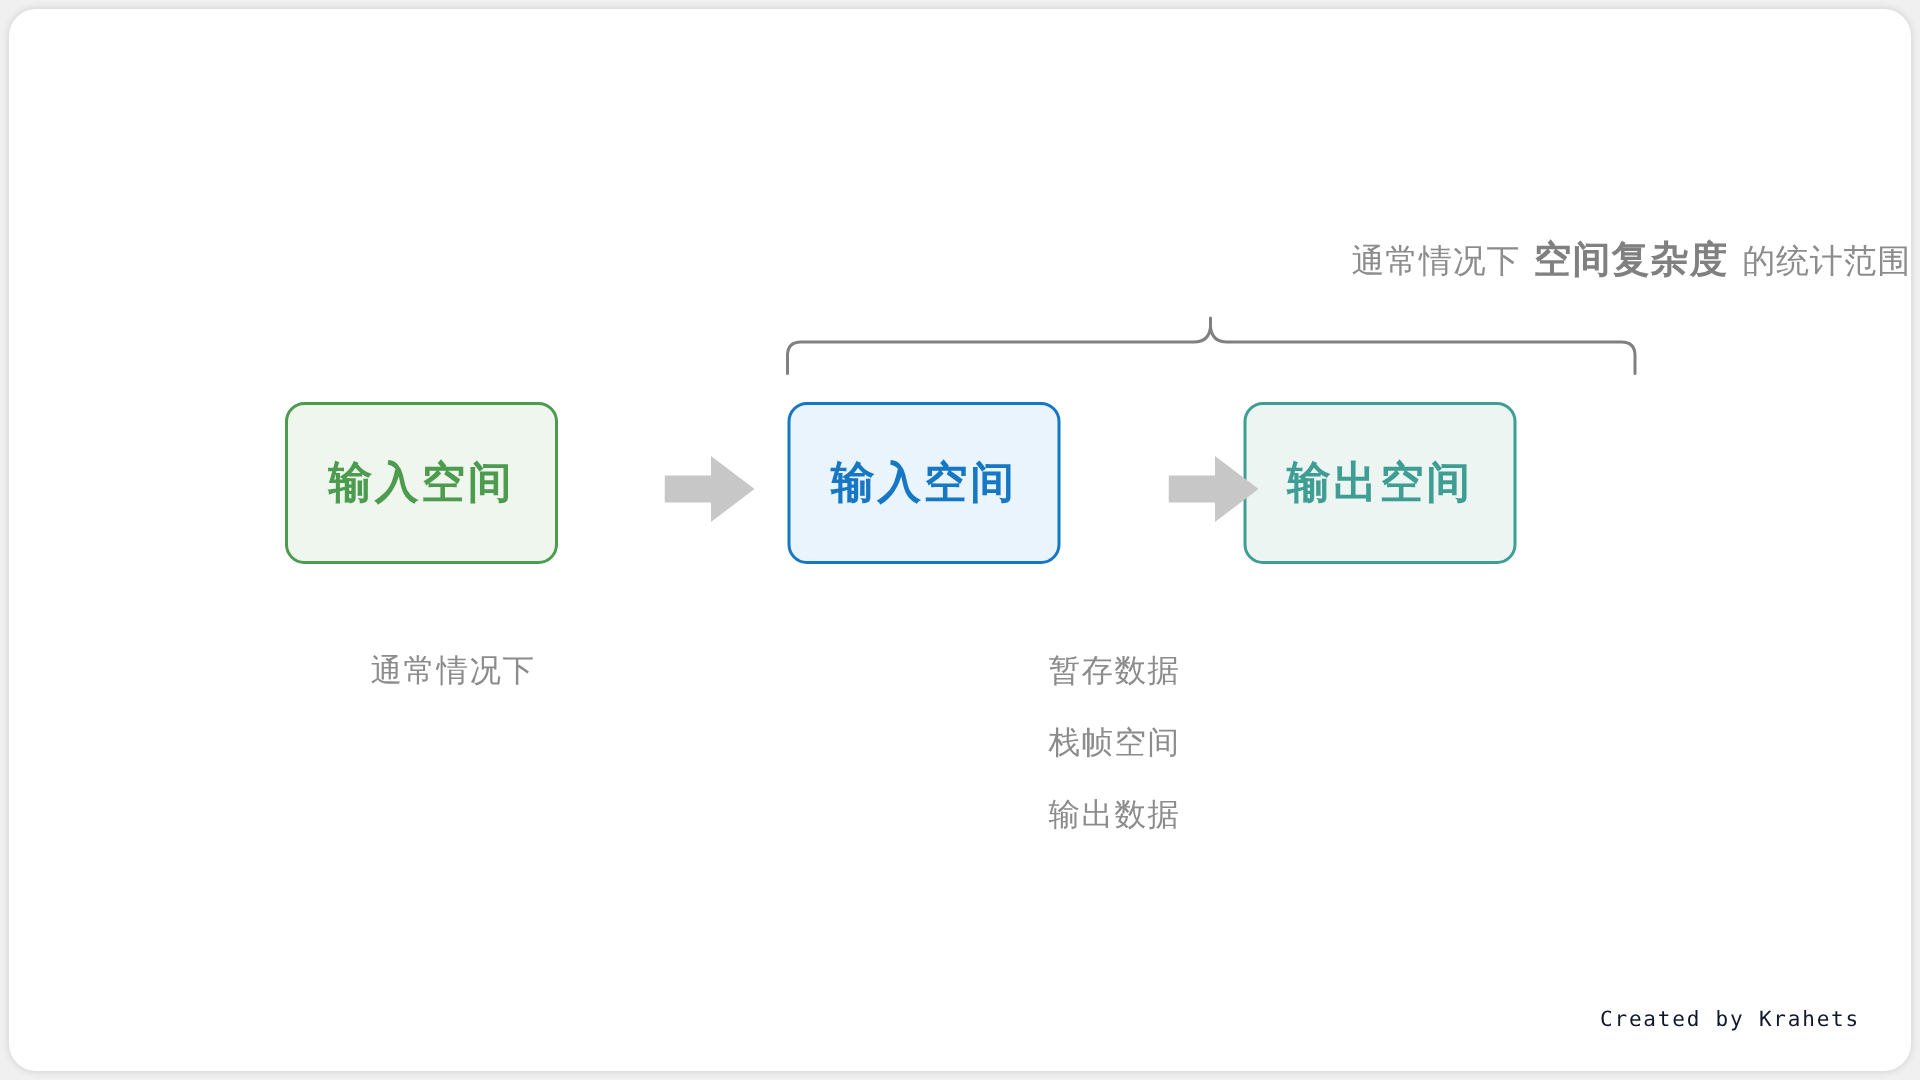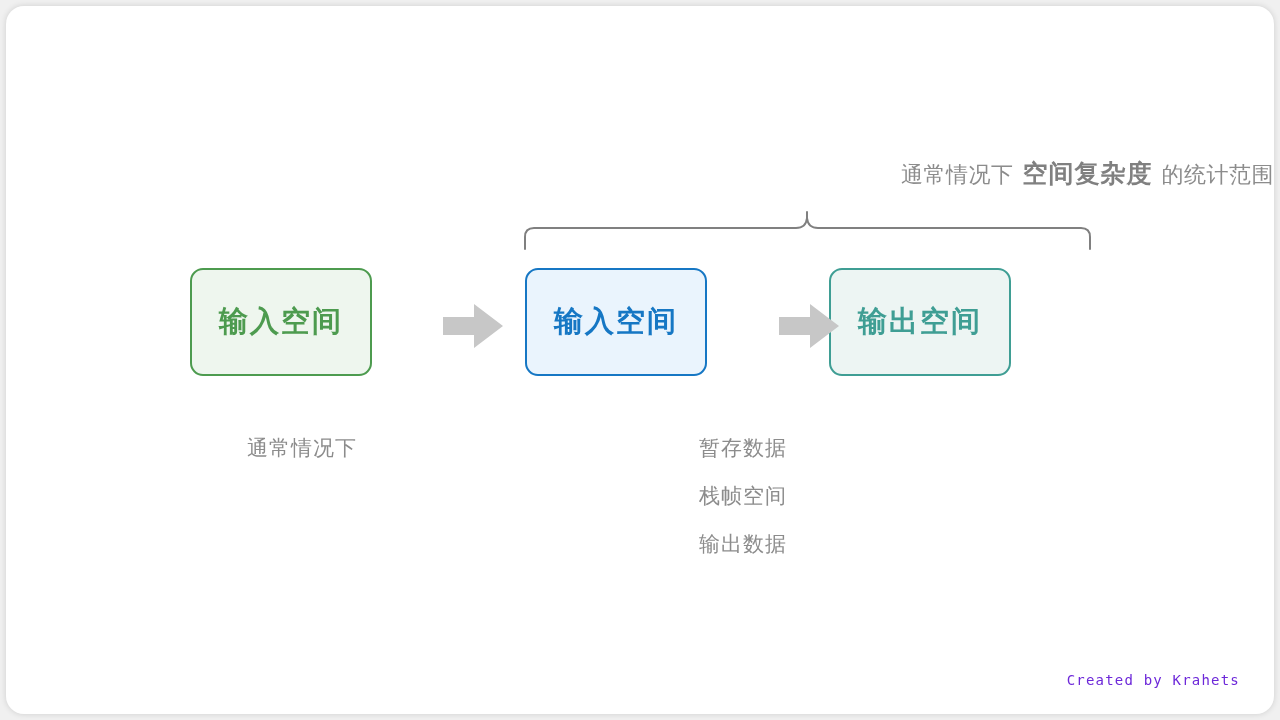--- a/index.html
+++ b/index.html
@@ -132,21 +132,21 @@
   #caption-output { left: 817px; }
 
   
   #credit {
     position: absolute;
     right: 34px;
     bottom: 26px;
     font-family: "DejaVu Sans Mono", "Liberation Mono", monospace;
     font-size: 14px;
     letter-spacing: 1.2px;
-    color: #6d28d9;
+    color: #0f172a;
   }
 </style>
 </head>
 <body>
 
 <div id="canvas">
   <div id="card">
 
     <div id="heading">
       <span class="plain">通常情况下</span><span class="strong">空间复杂度</span><span class="plain">的统计范围</span>

